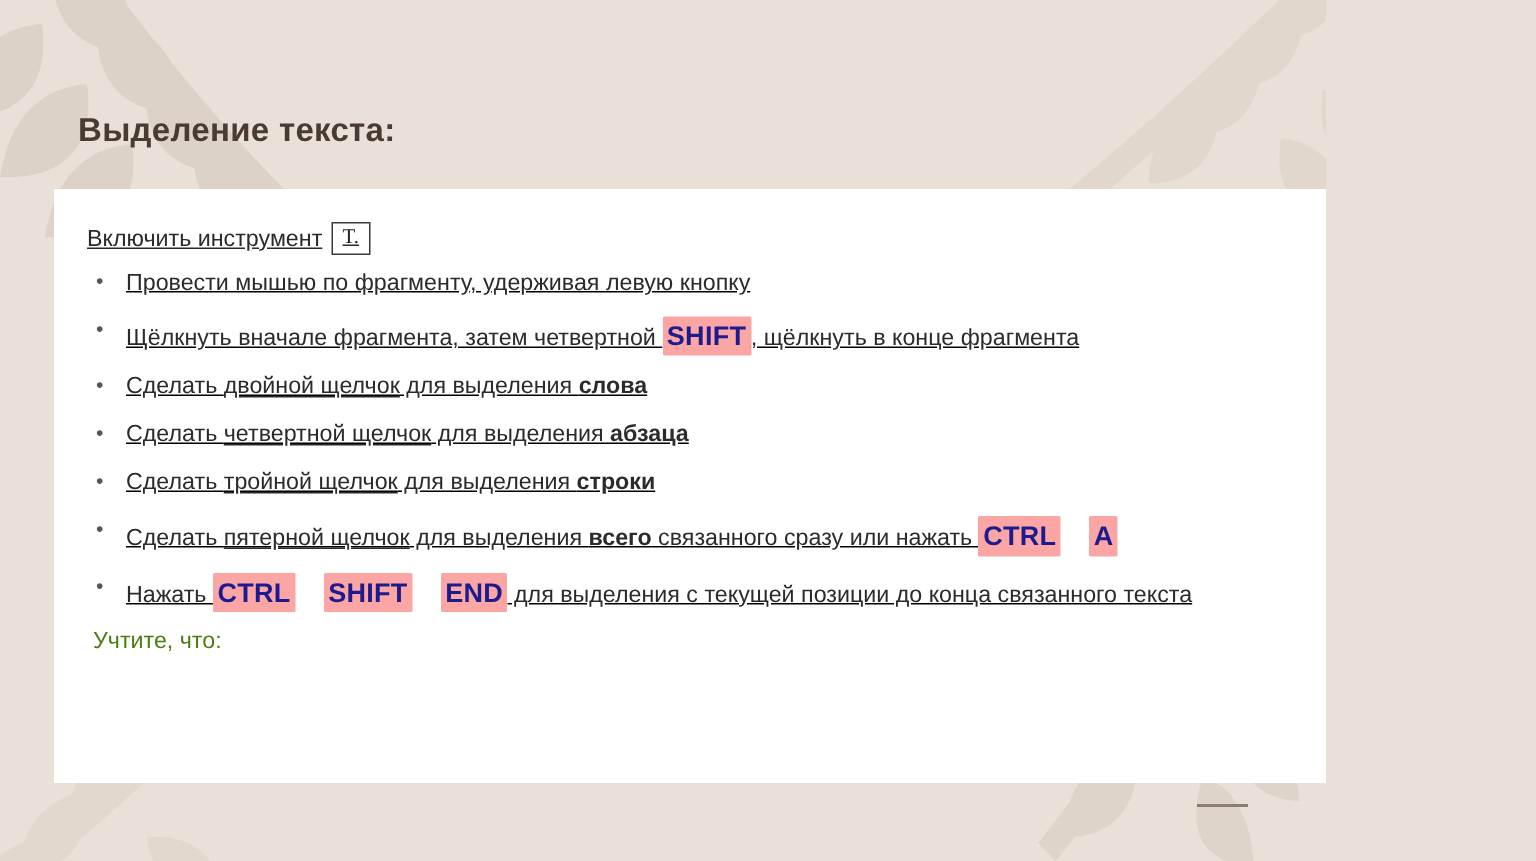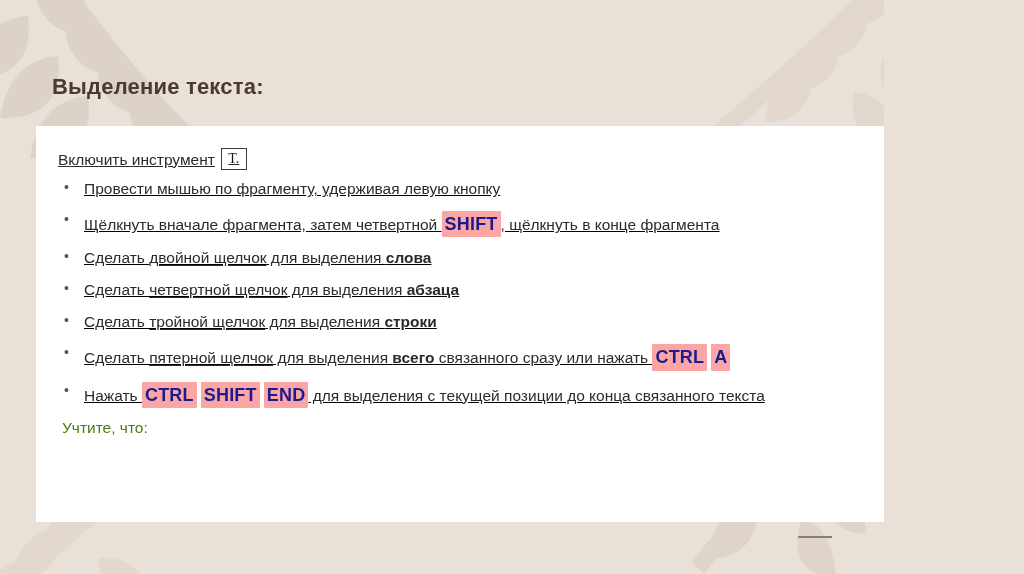--- a/index.html
+++ b/index.html
@@ -123,21 +123,21 @@
   .key {
     display: inline-block;
     background: #fca5a5;
     color: #1b1b8f;
     font-weight: bold;
     font-size: 18px;
     padding: 1px 3px;
     border-radius: 1px;
     letter-spacing: 0.2px;
   }
-  .keys .key { margin-right: 4px; }
+  .keys .key { margin-right: 19px; }
   .keys .key:last-child { margin-right: 0; }
 
   
   .corner-mark {
     position: absolute;
     right: 52px;
     bottom: 36px;
     width: 34px;
     height: 2px;
     background: #8a7d72;

